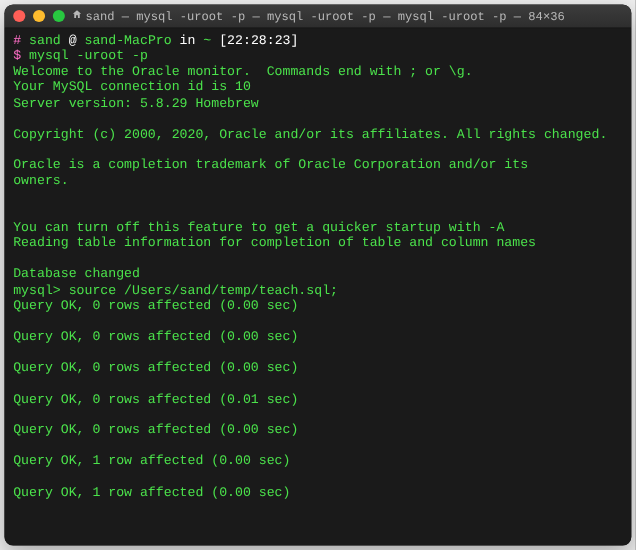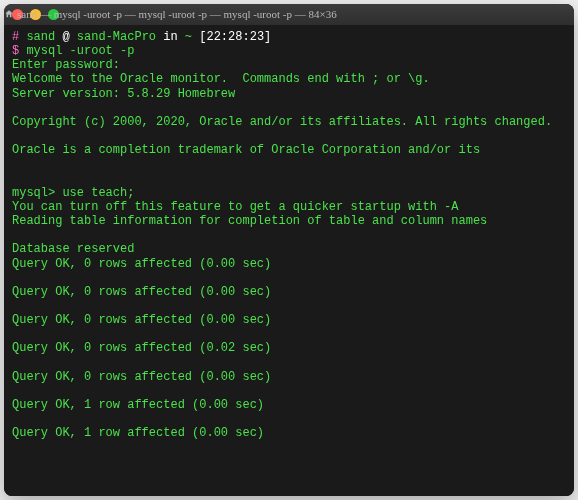--- a/index.html
+++ b/index.html
@@ -45,26 +45,25 @@
       height: 11px;
       border-radius: 50%;
     }
     .tl-red { background: #ff5f57; }
     .tl-yellow { background: #febc2e; }
     .tl-green { background: #28c840; }
     .title-text {
       position: absolute;
       left: 0;
       right: 0;
-      text-align: left;
+      text-align: center;
       color: #b8b8b8;
       font-size: 11px;
       pointer-events: none;
       white-space: nowrap;
-      font-family: Liberation Serif, serif;
     }
     .title-icon {
       display: inline-block;
       vertical-align: middle;
       margin-right: 3px;
     }
     .terminal {
       flex: 1;
       background: #1a1a1a;
       padding: 4px 8px;
@@ -103,41 +102,42 @@
         <svg width="10" height="10" viewBox="0 0 24 24" fill="#b8b8b8">
             <path d="M12 3l9 8h-3v9h-4v-6H10v6H6v-9H3z"></path>
           </svg>
       </span><span>sand — mysql -uroot -p — mysql -uroot -p — mysql -uroot -p — 84×36</span>
     </div>
   </div>
 
   <div class="terminal">
     <div class="ln"><span class="hash">#</span> <span class="user">sand</span> <span class="at">@</span> <span class="host">sand-MacPro</span> <span class="in">in</span> <span class="path">~</span> <span class="time">[22:28:23]</span></div>
     <div class="ln"><span class="dollar">$</span> <span class="cmd">mysql -uroot -p</span></div>
-    <div class="ln">Enter password:</div>
     <div class="ln">Welcome to the Oracle monitor.  Commands end with ; or \g.</div>
+    <div class="ln">Your MySQL connection id is 10</div>
     <div class="ln">Server version: 5.8.29 Homebrew</div>
     <div class="blank"></div>
     <div class="ln">Copyright (c) 2000, 2020, Oracle and/or its affiliates. All rights changed.</div>
     <div class="blank"></div>
     <div class="ln">Oracle is a completion trademark of Oracle Corporation and/or its</div>
+    <div class="ln">owners.</div>
     <div class="blank"></div>
     <div class="blank"></div>
-    <div class="ln">mysql&gt; use teach;</div>
     <div class="ln">You can turn off this feature to get a quicker startup with -A</div>
     <div class="ln">Reading table information for completion of table and column names</div>
     <div class="blank"></div>
-    <div class="ln">Database reserved</div>
+    <div class="ln">Database changed</div>
+    <div class="ln">mysql&gt; source /Users/sand/temp/teach.sql;</div>
     <div class="ln">Query OK, 0 rows affected (0.00 sec)</div>
     <div class="blank"></div>
     <div class="ln">Query OK, 0 rows affected (0.00 sec)</div>
     <div class="blank"></div>
     <div class="ln">Query OK, 0 rows affected (0.00 sec)</div>
     <div class="blank"></div>
-    <div class="ln">Query OK, 0 rows affected (0.02 sec)</div>
+    <div class="ln">Query OK, 0 rows affected (0.01 sec)</div>
     <div class="blank"></div>
     <div class="ln">Query OK, 0 rows affected (0.00 sec)</div>
     <div class="blank"></div>
     <div class="ln">Query OK, 1 row affected (0.00 sec)</div>
     <div class="blank"></div>
     <div class="ln">Query OK, 1 row affected (0.00 sec)</div>
     <div class="blank"></div>
 
   </div>
 </div>

